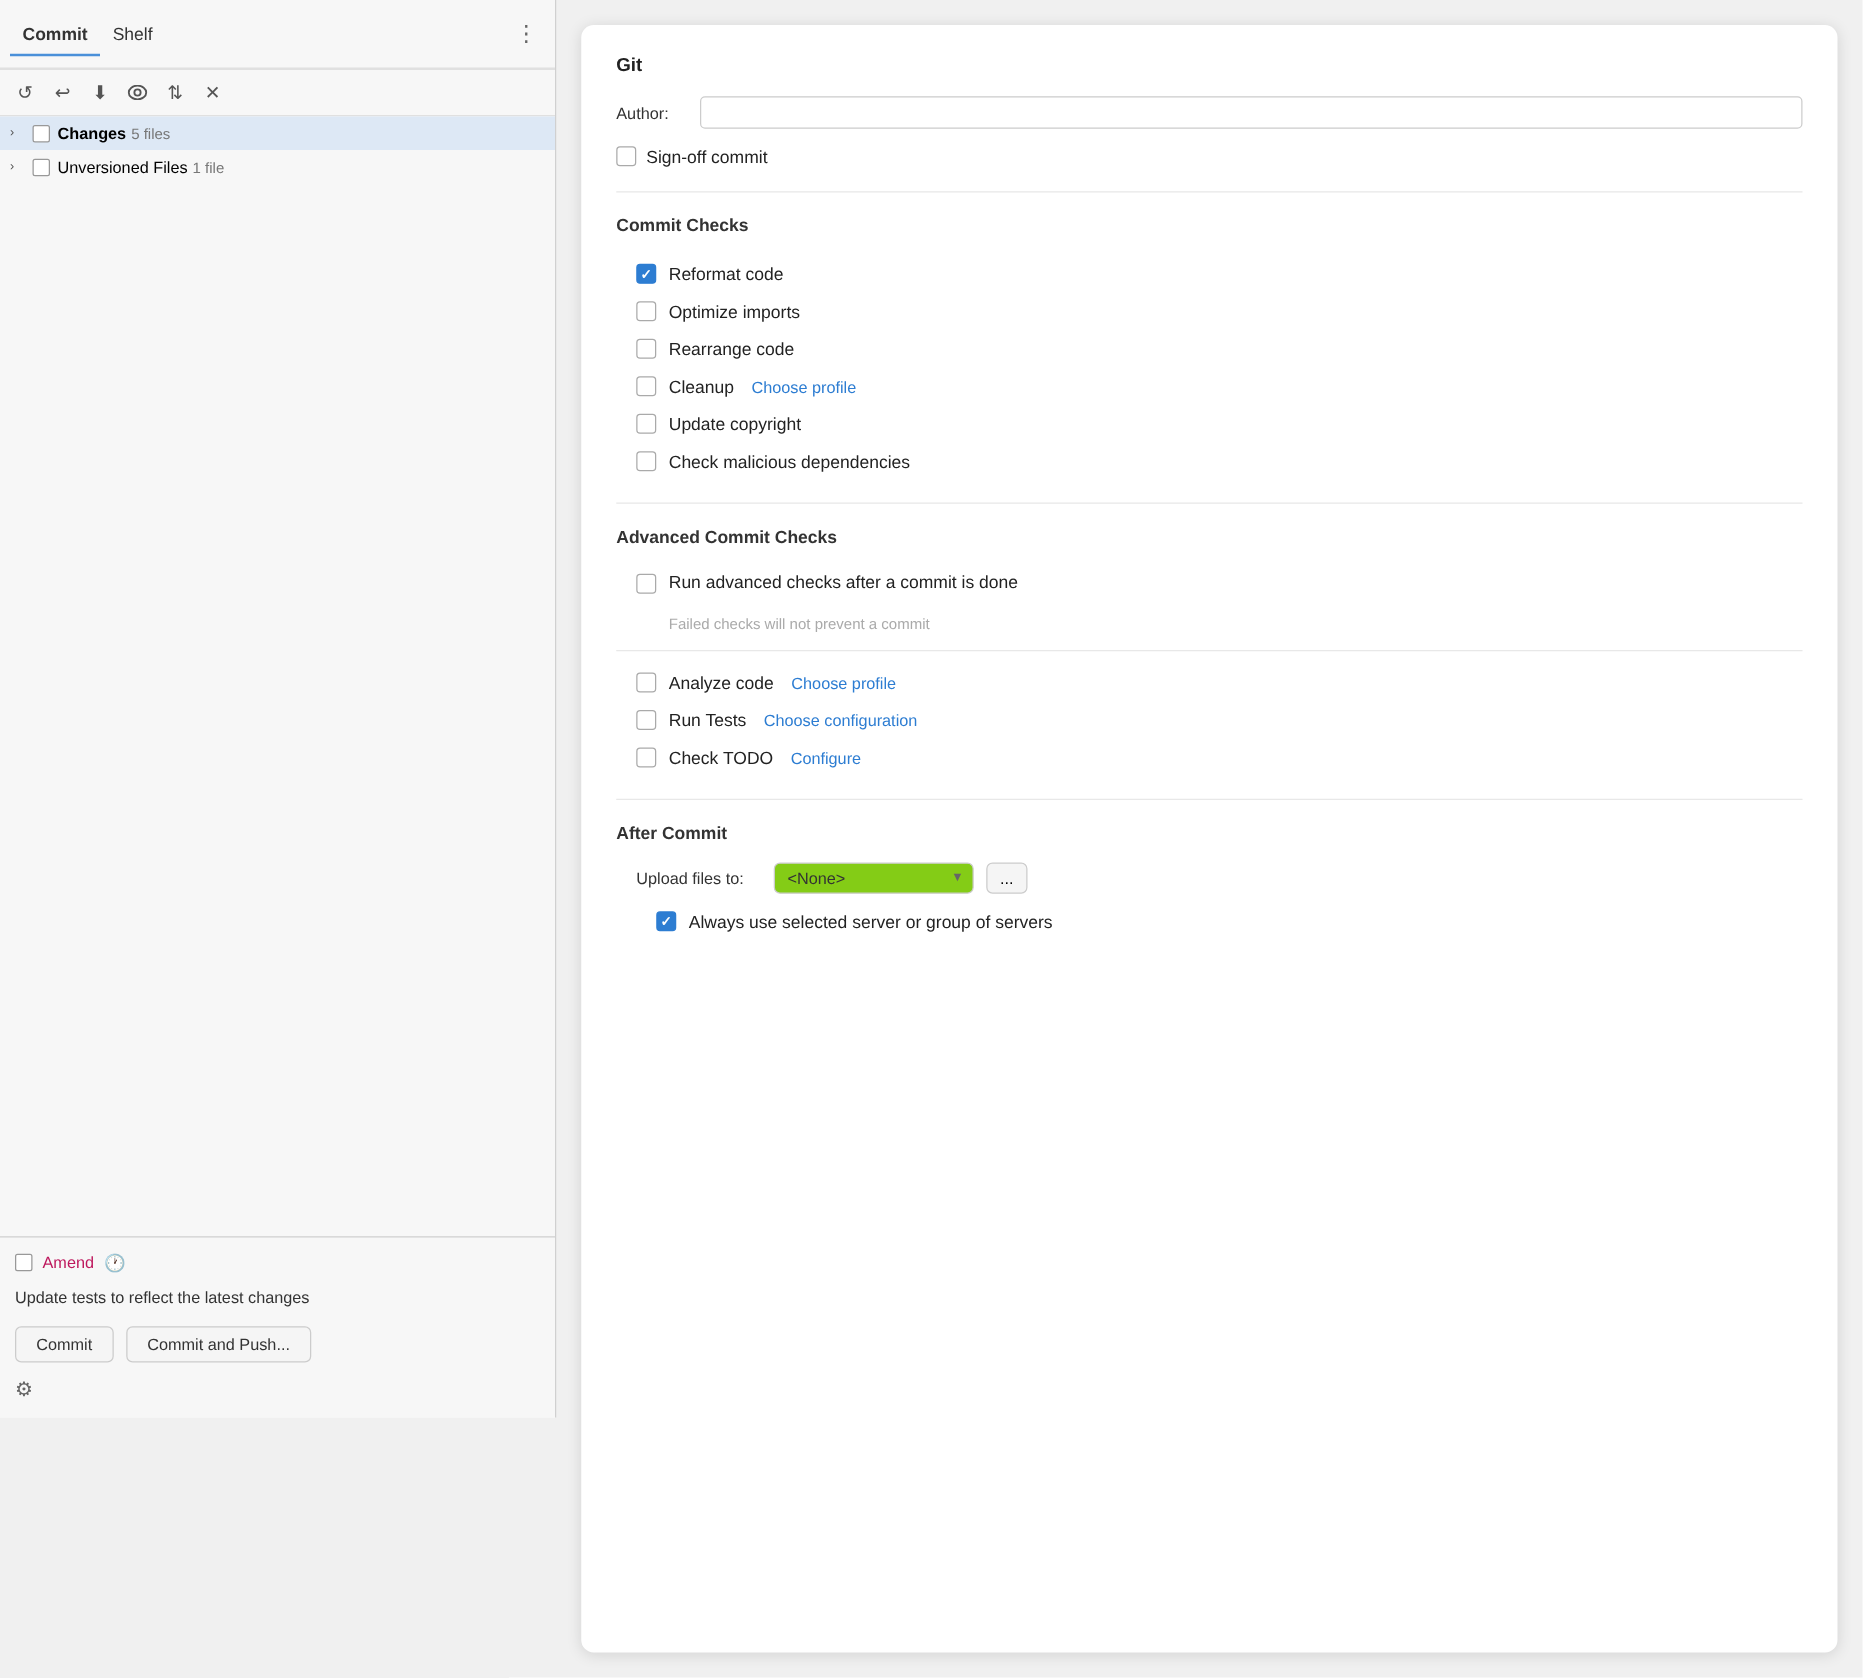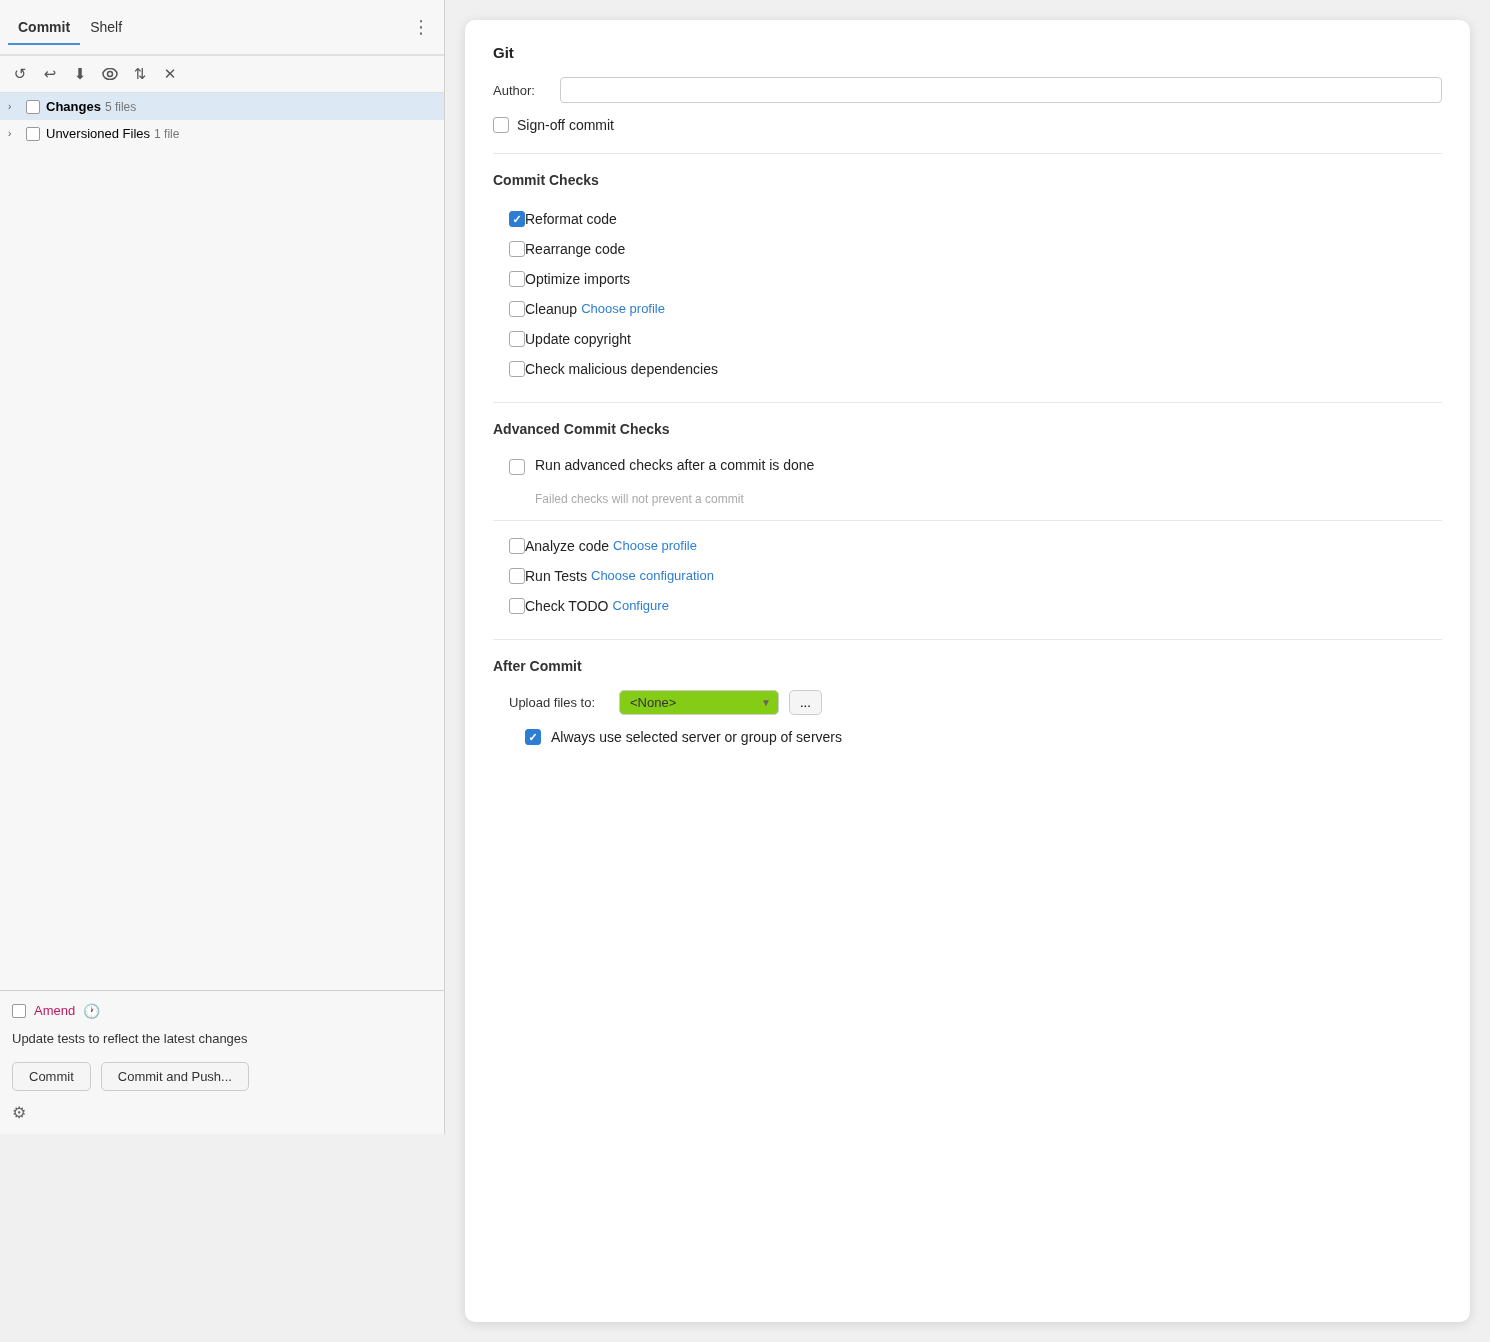--- a/index.html
+++ b/index.html
@@ -237,20 +237,22 @@
       border-top: 1px solid #e8e8e8;
       margin: 18px 0;
     }
 
     .checks-section {
       margin-bottom: 4px;
     }
 
     .check-item {
       display: flex;
+      align-items: center;
+      gap: 10px;
       padding: 7px 16px;
     }
 
     .check-label {
       font-size: 14px;
       color: #222;
     }
 
     .link-blue {
       color: #2d7dd2;
@@ -460,26 +462,26 @@
   <div class="checks-section">
     <div class="section-title">Commit Checks</div>
 
     <div class="check-item">
       <div class="checkbox-ui checked"></div>
       <span class="check-label">Reformat code</span>
     </div>
 
     <div class="check-item">
       <div class="checkbox-ui"></div>
+      <span class="check-label">Optimize imports</span>
+    </div>
+
+    <div class="check-item">
+      <div class="checkbox-ui"></div>
       <span class="check-label">Rearrange code</span>
-    </div>
-
-    <div class="check-item">
-      <div class="checkbox-ui"></div>
-      <span class="check-label">Optimize imports</span>
     </div>
 
     <div class="check-item">
       <div class="checkbox-ui"></div>
       <span class="check-label">Cleanup</span>
       <span class="link-blue">Choose profile</span>
     </div>
 
     <div class="check-item">
       <div class="checkbox-ui"></div>

